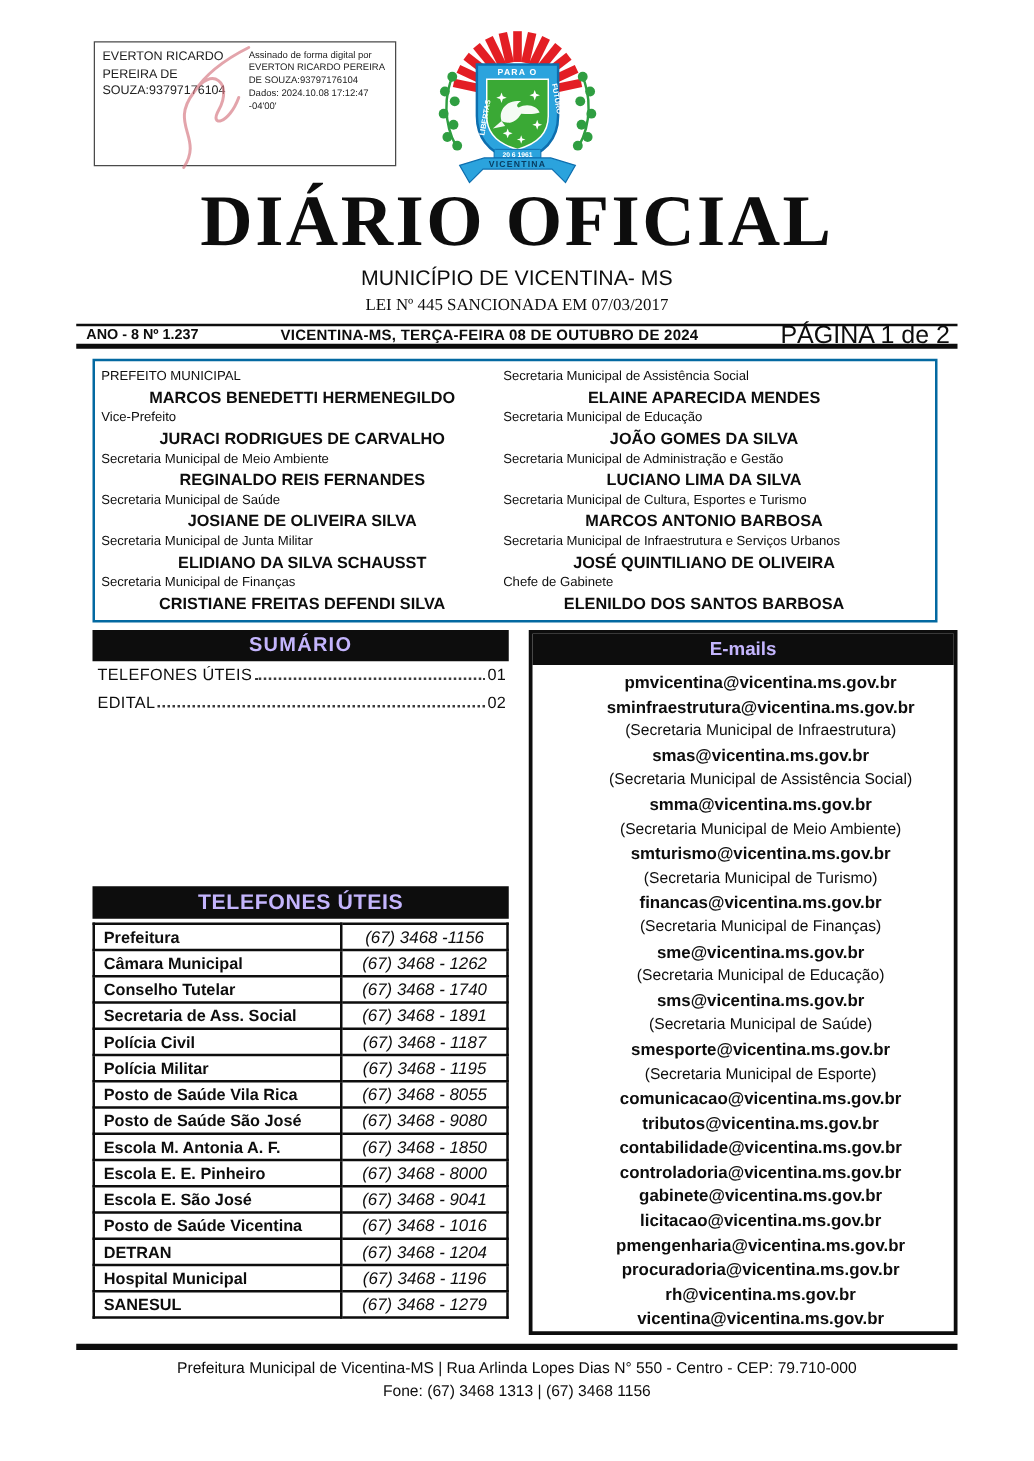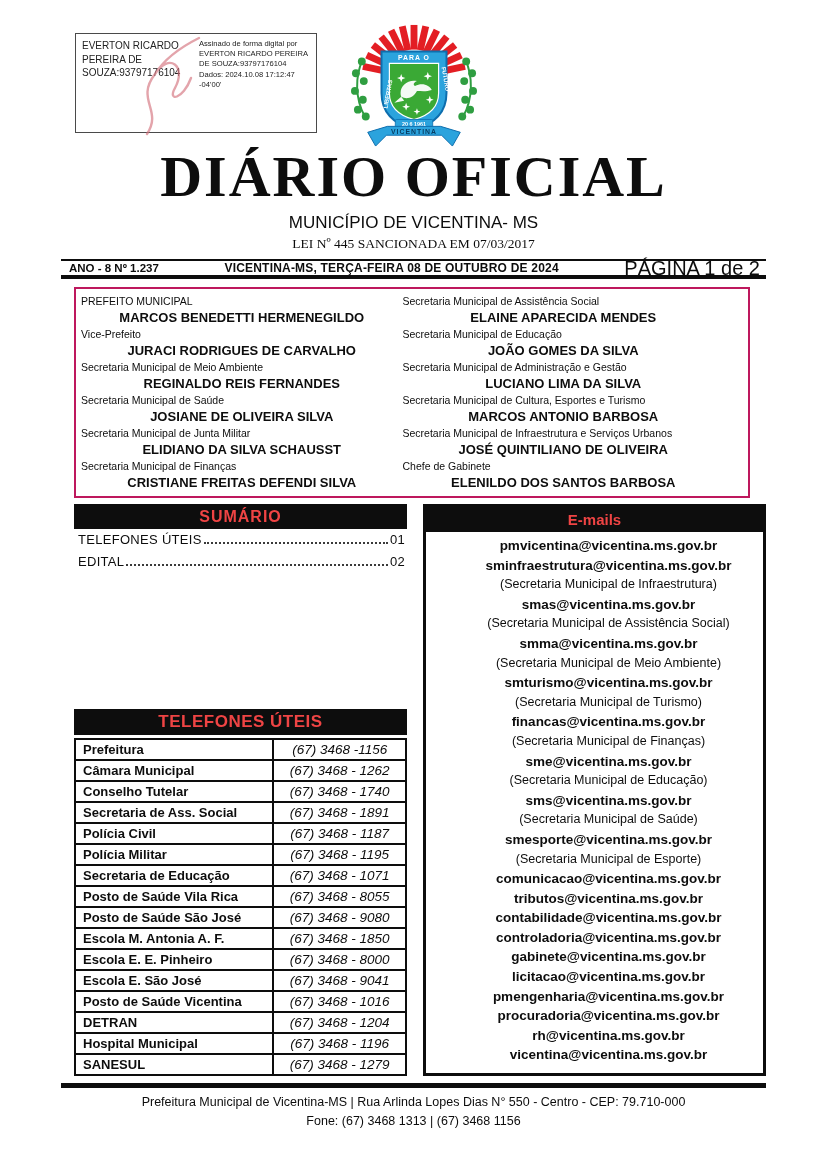--- a/index.html
+++ b/index.html
@@ -29,30 +29,30 @@
   
   .content { margin:0 61px; }
   .rule-thin { height:2px; background:#0d0d0d; margin-top:7px; }
   .infobar { display:flex; align-items:center; justify-content:space-between; height:14px; padding:0 6px 0 8px; }
   .infobar .edition { font-size:11.5px; font-weight:600; }
   .infobar .date { font-size:12px; font-weight:600; letter-spacing:.2px; }
   .infobar .page-num { font-size:20px; font-weight:400; }
   .rule-thick { height:4px; background:#0d0d0d; }
   
   .officials {
-    border:2px solid #be185d; margin:8px 16px 0 13px;
+    border:2px solid #0369a1; margin:8px 16px 0 13px;
     padding:5px 24px 4px 5px; display:grid; grid-template-columns:1fr 1fr; 
   }
   .official { height:33px; overflow:hidden; }
   .o-title { font-size:10.5px; line-height:14px; }
   .o-name { font-size:13px; font-weight:700; line-height:19px; text-align:center; }
   
   .cols { display:flex; gap:16px; margin-top:6px; padding-left:13px; }
   .col-left { width:333px; }
-  .bar { background:#0d0d0d; color:#ef4444; text-align:center; font-weight:700; }
+  .bar { background:#0d0d0d; color:#c4b5fd; text-align:center; font-weight:700; }
   .sumario-bar { height:25px; line-height:25px; font-size:16px; letter-spacing:1px; }
   .toc { padding:3px 2px 0 4px; }
   .toc-row { display:flex; align-items:baseline; height:22px; font-size:13px; letter-spacing:.3px; }
   .toc-dots { flex:1; border-bottom:2px dotted #3a3a3a; margin:0 2px 4px; }
   .phones { margin-top:133px; }
   .phones-bar { height:26px; line-height:26px; font-size:17px; letter-spacing:.5px; }
   .phones table { width:100%; border-collapse:collapse; margin-top:3px; table-layout:fixed; }
   .phones td { border:2px solid #0d0d0d; padding:1px 4px; height:17px; }
   td.p-name { width:56%; font-weight:700; font-size:13px; padding-left:7px; }
   td.p-num { font-style:italic; font-weight:500; font-size:13.5px; text-align:center; font-family:"Liberation Sans", sans-serif; }
@@ -273,24 +273,20 @@
                 <tr>
                   <td class="p-name">Polícia Civil</td>
                   <td class="p-num">(67) 3468 - 1187</td>
                 </tr>
 
                 <tr>
                   <td class="p-name">Polícia Militar</td>
                   <td class="p-num">(67) 3468 - 1195</td>
                 </tr>
 
-                <tr>
-                  <td class="p-name">Secretaria de Educação</td>
-                  <td class="p-num">(67) 3468 - 1071</td>
-                </tr>
 
                 <tr>
                   <td class="p-name">Posto de Saúde Vila Rica</td>
                   <td class="p-num">(67) 3468 - 8055</td>
                 </tr>
 
                 <tr>
                   <td class="p-name">Posto de Saúde São José</td>
                   <td class="p-num">(67) 3468 - 9080</td>
                 </tr>

